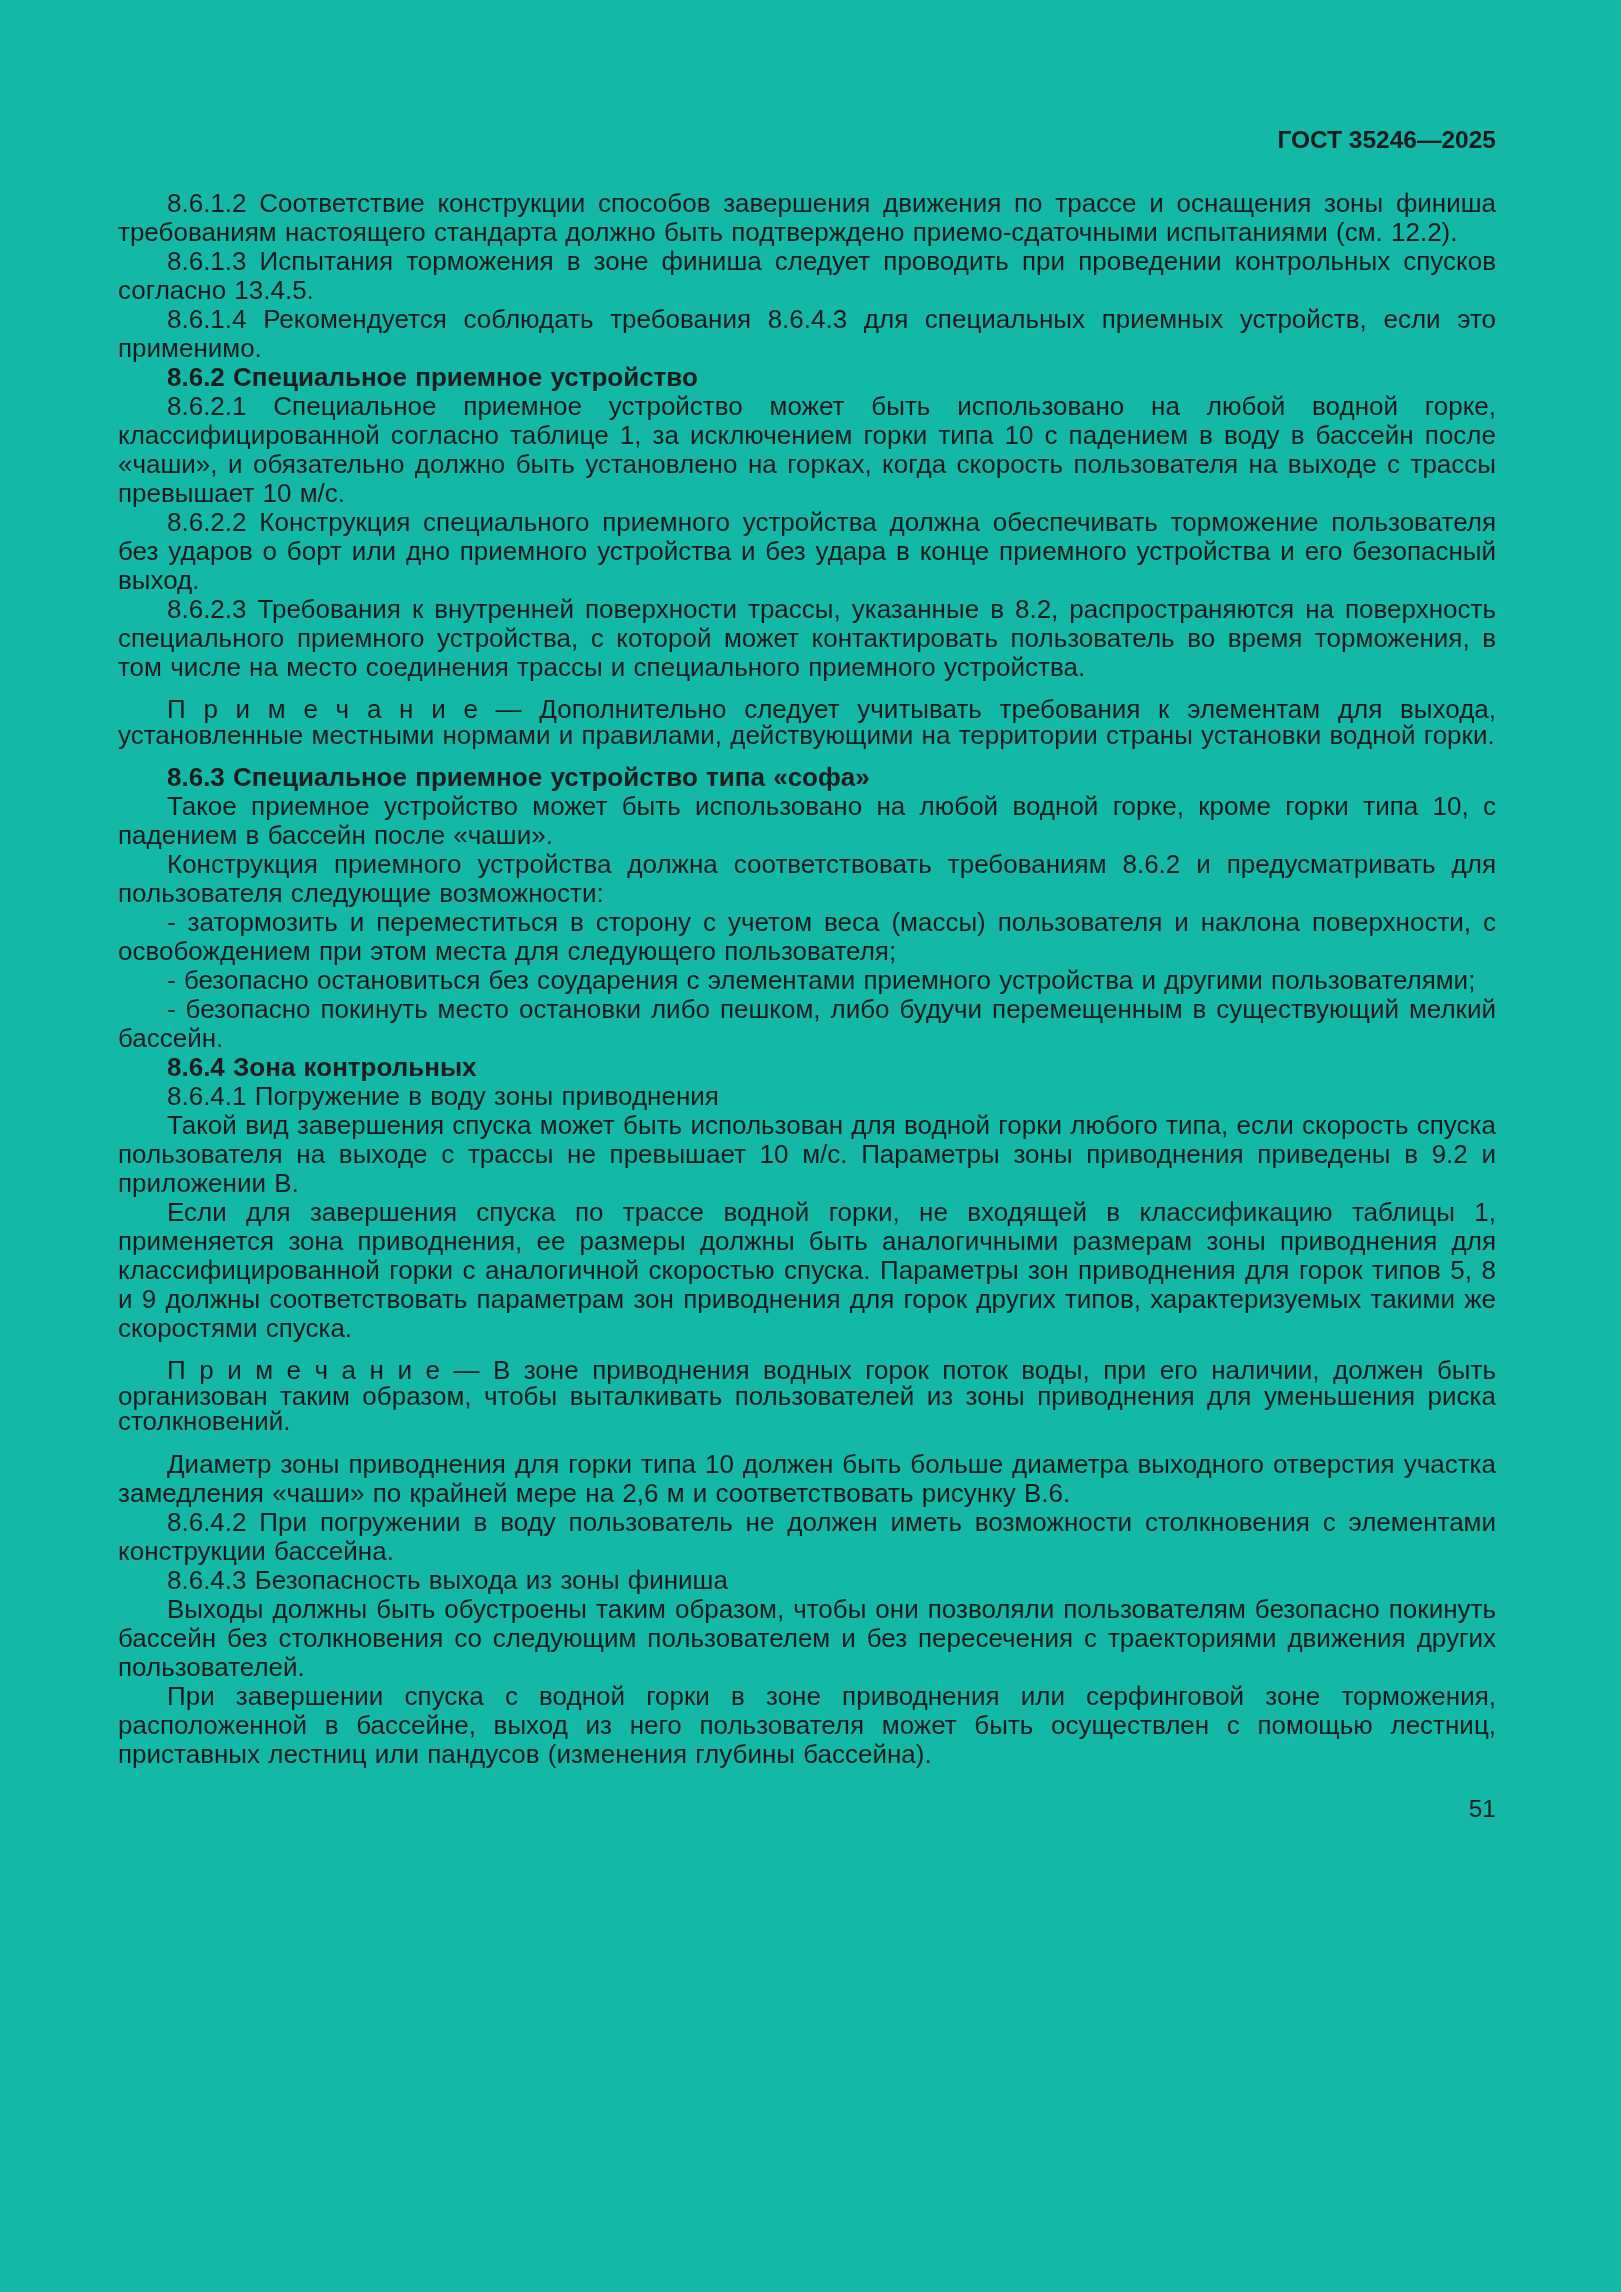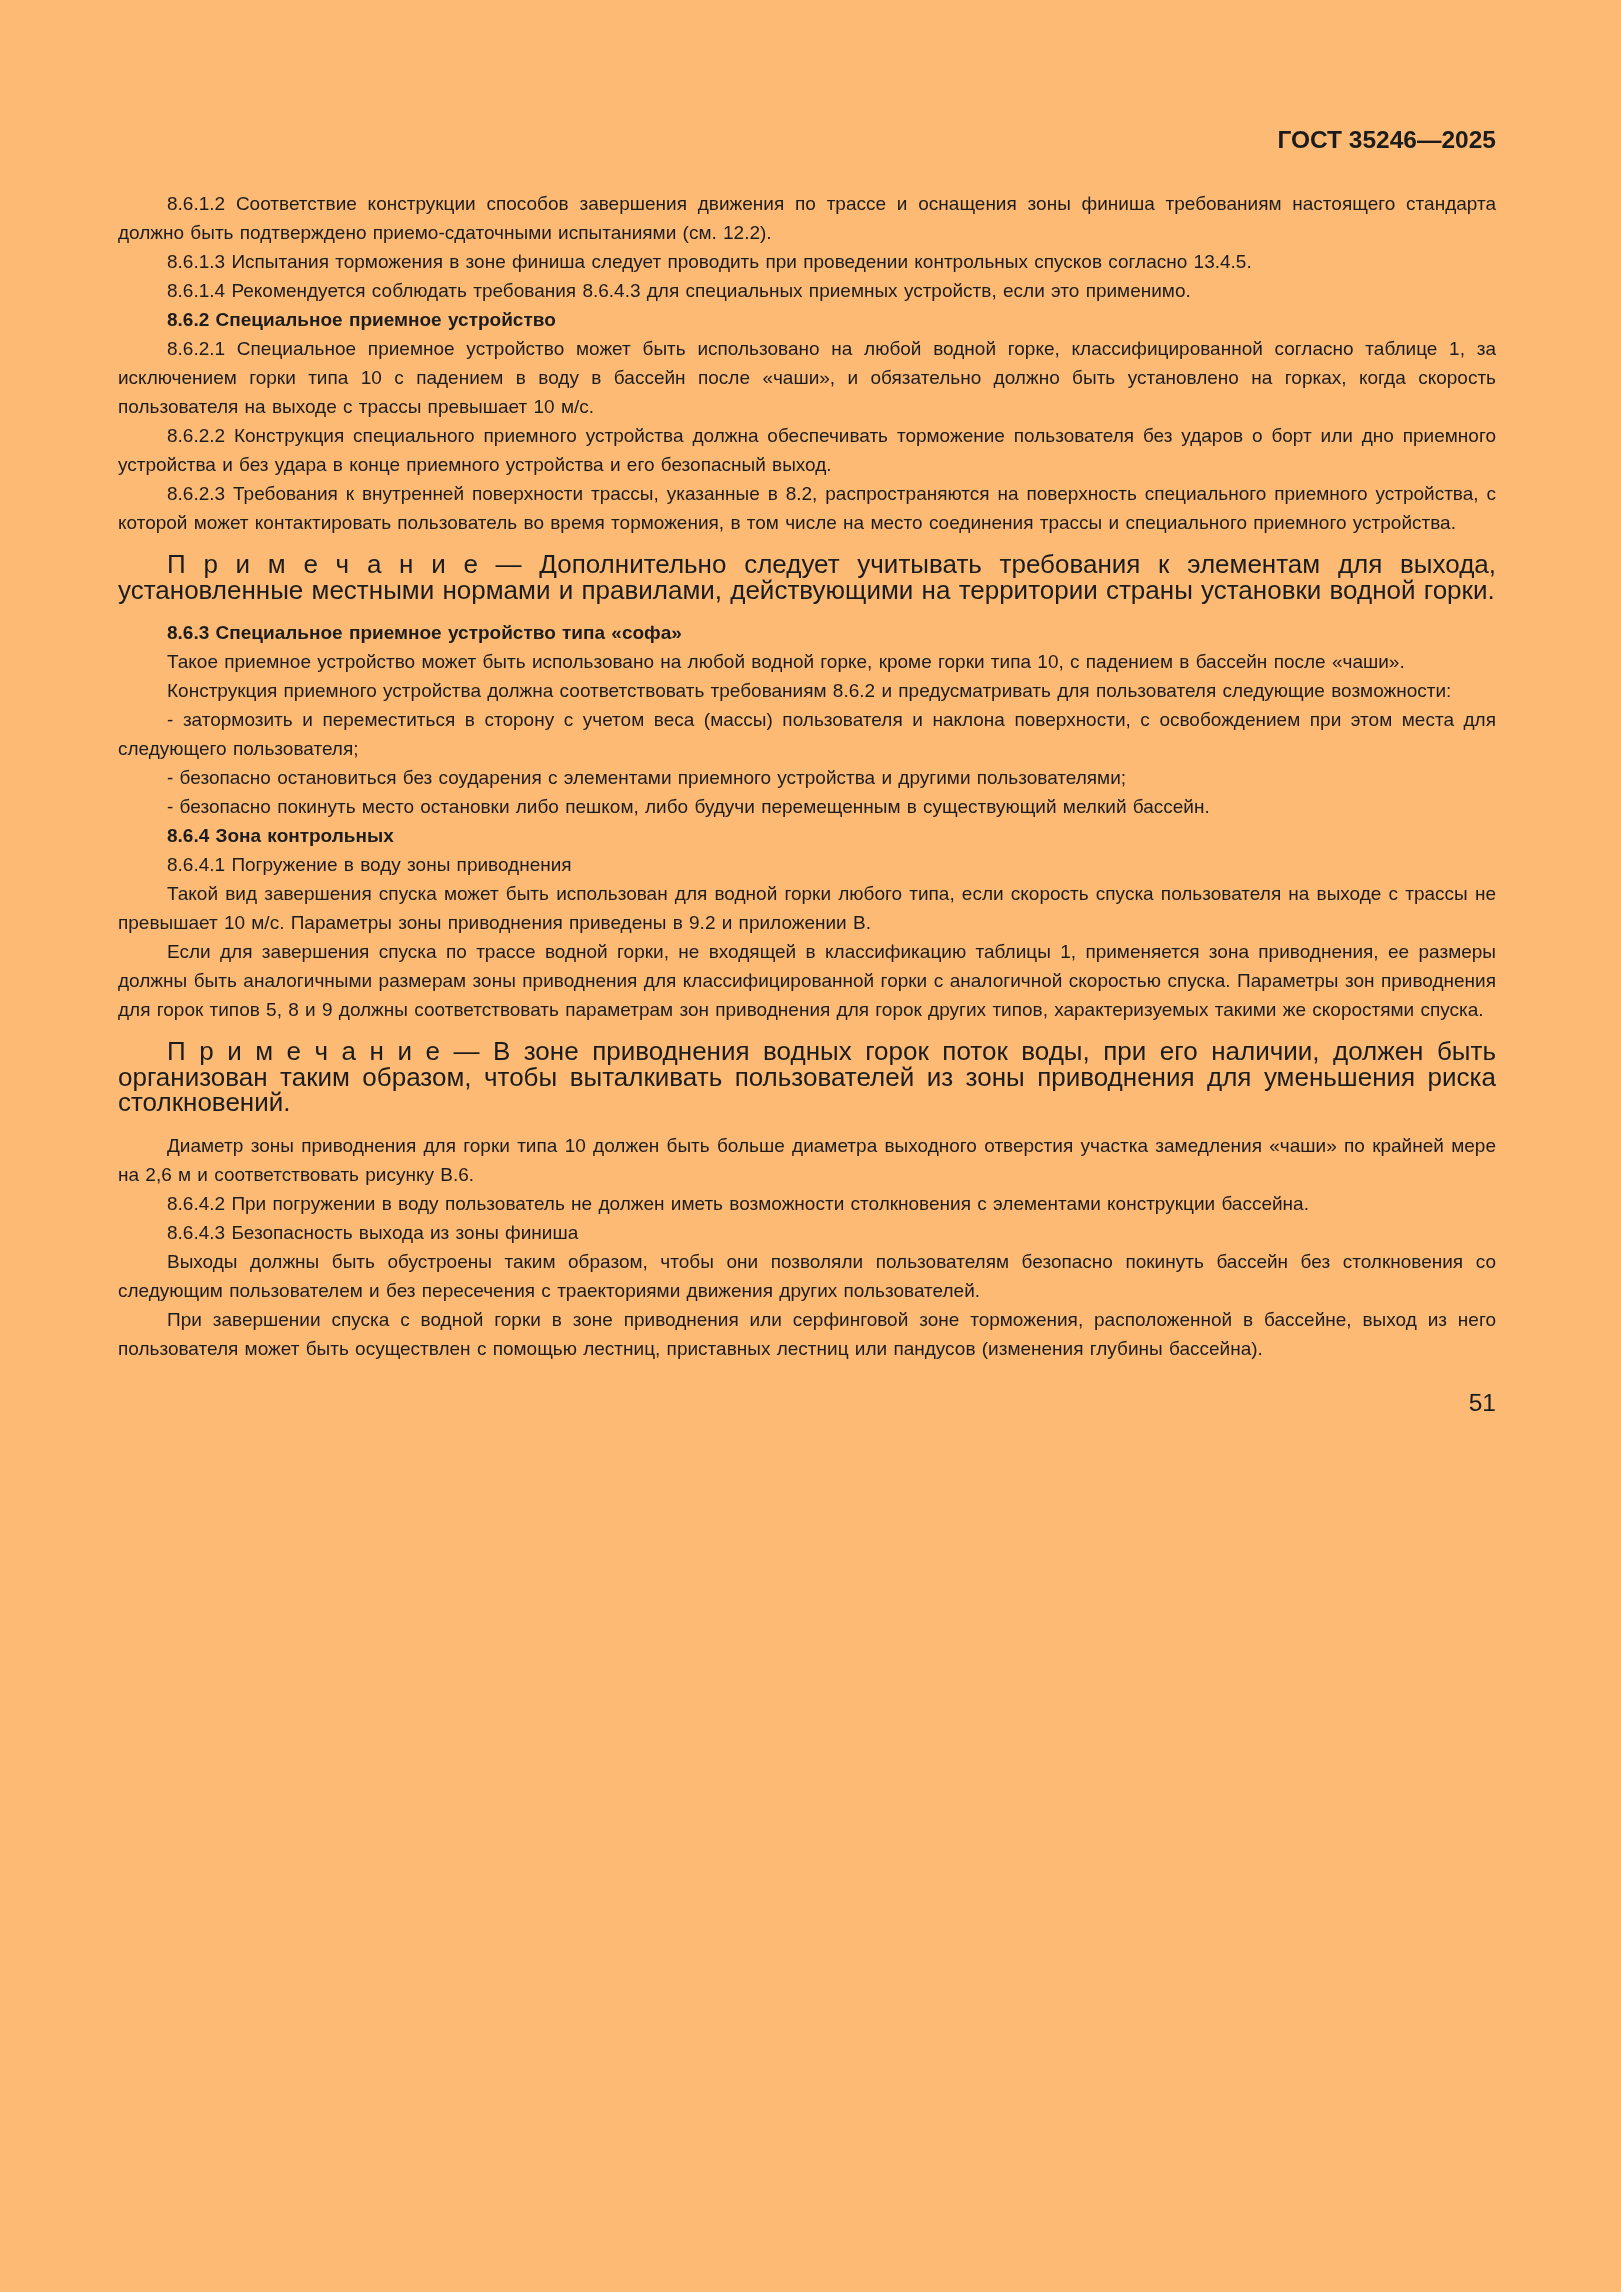--- a/index.html
+++ b/index.html
@@ -10,37 +10,37 @@
   }
   body {
     font-family: "Liberation Sans", sans-serif;
     color: #1c1c1c;
   }
   .page {
     position: relative;
     width: 1621px;
     height: 2293px;
     margin: 0 auto;
-    background: #fdba74;
+    background: #14b8a6;
     box-sizing: border-box;
     padding: 125px 125px 0 118px;
   }
   .doc-header {
     text-align: right;
     font-weight: bold;
     font-size: 24.5px;
     line-height: 29px;
     margin: 0 0 35px 0;
   }
   .doc-body {
     width: 100%;
   }
   .para {
     margin: 0;
-    font-size: 19px;
+    font-size: 26px;
     line-height: 29px;
     text-align: justify;
     text-indent: 49px;
     word-spacing: 1px;
   }
   .para.heading {
     font-weight: bold;
   }
   .para.note {
     font-size: 26px;

